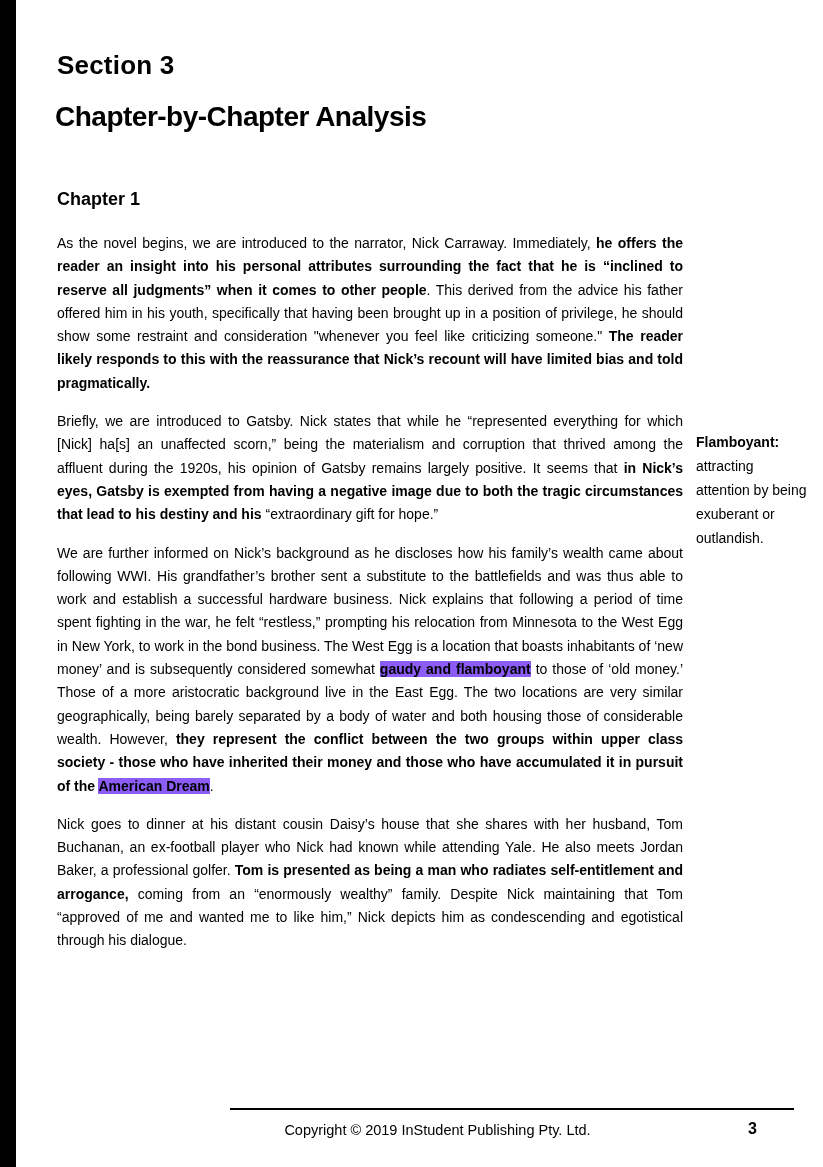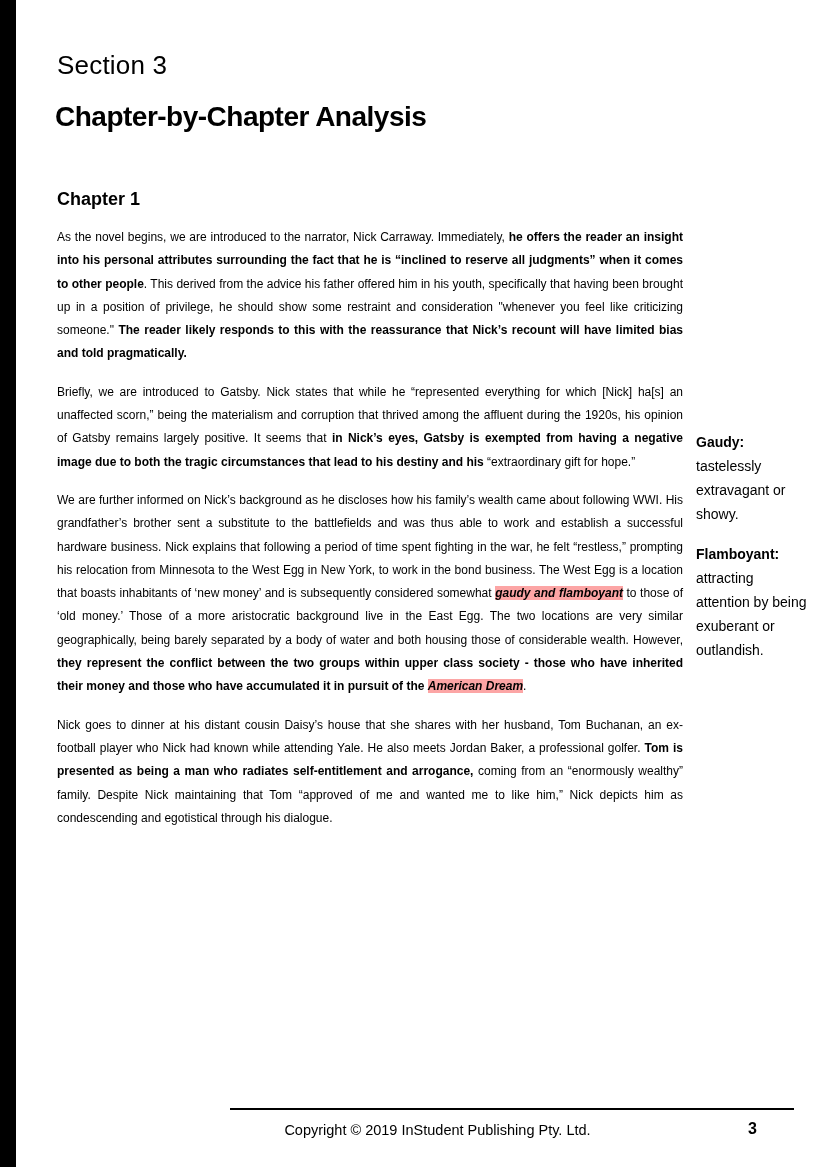--- a/index.html
+++ b/index.html
@@ -11,39 +11,39 @@
     position: relative;
     overflow: hidden;
   }
   .scan-bar {
     position: absolute; left: 0; top: 0;
     width: 16px; height: 1167px;
     background: #000000;
   }
   .section-heading {
     position: absolute; left: 57px; top: 50px;
-    font-size: 26px; font-weight: normal; letter-spacing: 0.2px;
+    font-size: 26px; font-weight: bold; letter-spacing: 0.2px;
   }
   .page-title {
     position: absolute; left: 55px; top: 101px;
     font-size: 28px; font-weight: bold; letter-spacing: -0.5px;
   }
   .chapter-heading {
     position: absolute; left: 57px; top: 189px;
     font-size: 18px; font-weight: bold;
   }
   .body-col {
-    position: absolute; left: 57px; top: 226px;
+    position: absolute; left: 57px; top: 232px;
     width: 626px;
-    font-size: 12px; line-height: 23.3px;
+    font-size: 14px; line-height: 23.3px;
     text-align: justify;
   }
   .body-col p { margin: 0 0 15px 0; }
   .b  { font-weight: bold; }
-  .hl { background: #fca5a5; font-style: italic; }
+  .hl { background: #8b5cf6; }
   .sidebar {
     position: absolute; left: 696px; top: 430px;
     width: 112px;
     font-size: 14px; line-height: 24px;
     text-align: left;
   }
   .sidebar .note { margin: 0 0 16px 0; }
   .sidebar .term { font-weight: bold; }
   .footer-rule {
     position: absolute; left: 230px; top: 1108px;
@@ -73,19 +73,18 @@
   <p><span>As the novel begins, we are introduced to the narrator, Nick Carraway. Immediately,</span><span class="b"> he offers the reader an insight into his personal attributes surrounding the fact that he is “inclined to reserve all judgments” when it comes to other people</span><span>. This derived from the advice his father offered him in his youth, specifically that having been brought up in a position of privilege, he should show some restraint and consideration "whenever you feel like criticizing someone." </span><span class="b">The reader likely responds to this with the reassurance that Nick’s recount will have limited bias and told pragmatically.</span></p>
 
   <p><span>Briefly, we are introduced to Gatsby. Nick states that while he “represented everything for which [Nick] ha[s] an unaffected scorn,” being the materialism and corruption that thrived among the affluent during the 1920s, his opinion of Gatsby remains largely positive. It seems that </span><span class="b">in Nick’s eyes, Gatsby is exempted from having a negative image due to both the tragic circumstances that lead to his destiny and his </span><span>“extraordinary gift for hope.”</span></p>
 
   <p><span>We are further informed on Nick’s background as he discloses how his family’s wealth came about following WWI. His grandfather’s brother sent a substitute to the battlefields and was thus able to work and establish a successful hardware business. Nick explains that following a period of time spent fighting in the war, he felt “restless,” prompting his relocation from Minnesota to the West Egg in New York, to work in the bond business. The West Egg is a location that boasts inhabitants of ‘new money’ and is subsequently considered somewhat </span><span class="b hl">gaudy and flamboyant</span><span> to those of ‘old money.’ Those of a more aristocratic background live in the East Egg. The two locations are very similar geographically, being barely separated by a body of water and both housing those of considerable wealth. However, </span><span class="b">they represent the conflict between the two groups within upper class society - those who have inherited their money and those who have accumulated it in pursuit of the </span><span class="b hl">American Dream</span><span>.</span></p>
 
   <p><span>Nick goes to dinner at his distant cousin Daisy’s house that she shares with her husband, Tom Buchanan, an ex-football player who Nick had known while attending Yale. He also meets Jordan Baker, a professional golfer. </span><span class="b">Tom is presented as being a man who radiates self-entitlement and arrogance,</span><span> coming from an “enormously wealthy” family. Despite Nick maintaining that Tom “approved of me and wanted me to like him,” Nick depicts him as condescending and egotistical through his dialogue.</span></p>
 </div>
 
 <div class="sidebar">
-  <p class="note"><span class="term">Gaudy:</span><span> tastelessly extravagant or showy.</span></p>
   <p class="note"><span class="term">Flamboyant:</span><span> attracting attention by being exuberant or outlandish.</span></p>
 </div>
 
 <div class="footer-rule"></div>
 <div class="copyright">Copyright © 2019 InStudent Publishing Pty. Ltd.</div>
 <div class="page-number">3</div>
 
 </body></html>

